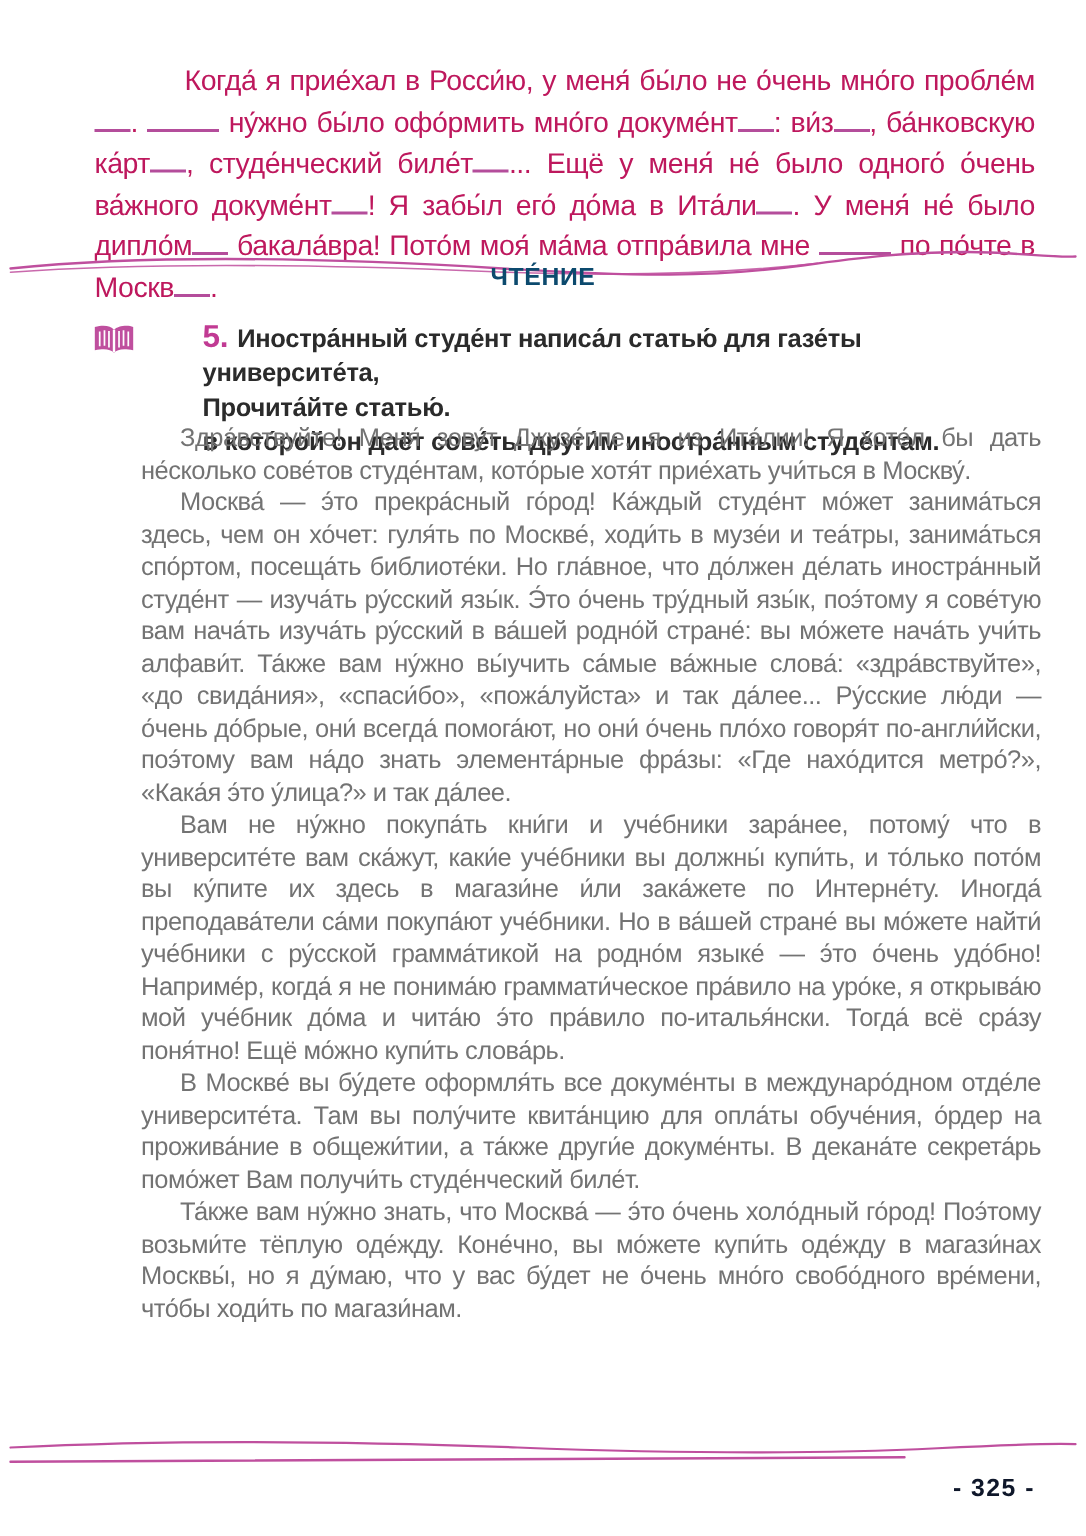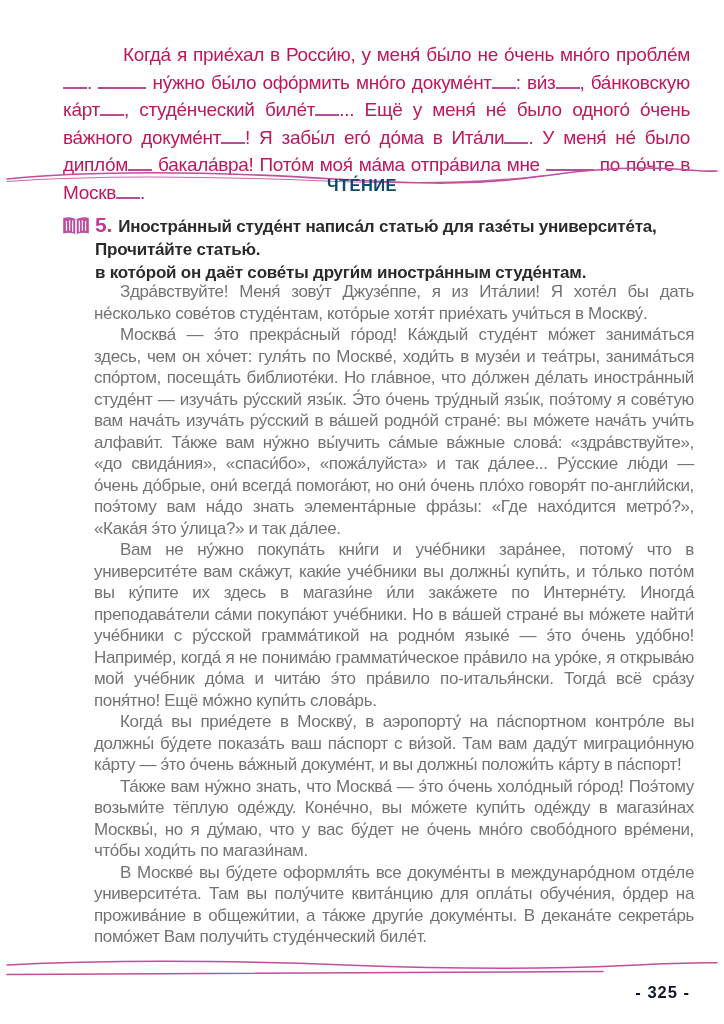--- a/index.html
+++ b/index.html
@@ -52,21 +52,21 @@
     top: 213px; left: 61px; width: 630px;
     display: flex; align-items: flex-start;
   }
   .book-icon { flex: 0 0 auto; margin: 2px 4px 0 0; }
   .ex-text { flex: 1; font-size: 17px; font-weight: bold; line-height: 23px; color: #2b2b2b; letter-spacing: -0.2px; }
   .ex-number {
     font-size: 21px; font-weight: bold;
     color: #c13a93; margin-right: 6px;
   }
   .ex-line { display: inline; }
-  .ex-line-block { display: block; }
+  .ex-line-block { display: block; margin-left: 40px; }
 
   
   .reading-body {
     position: absolute;
     top: 281px; left: 94px; width: 600px;
     font-size: 17px; line-height: 21.5px;
     letter-spacing: -0.35px;
     text-align: justify;
     color: #737373;
   }
@@ -107,23 +107,22 @@
       </div>
       <div class="ex-line-block">Прочита́йте статью́.</div>
       <div class="ex-line-block">в кото́рой он даёт сове́ты други́м иностра́нным студе́нтам.</div>
     </div>
   </div>
 
   <div class="reading-body">
     <p>Здра́вствуйте! Меня́ зову́т Джузе́ппе, я из Ита́лии! Я хоте́л бы дать не́сколько сове́тов студе́нтам, кото́рые хотя́т прие́хать учи́ться в Москву́.</p>
     <p>Москва́ — э́то прекра́сный го́род! Ка́ждый студе́нт мо́жет занима́ться здесь, чем он хо́чет: гуля́ть по Москве́, ходи́ть в музе́и и теа́тры, занима́ться спо́ртом, посеща́ть библиоте́ки. Но гла́вное, что до́лжен де́лать иностра́нный студе́нт — изуча́ть ру́сский язы́к. Э́то о́чень тру́дный язы́к, поэ́тому я сове́тую вам нача́ть изуча́ть ру́сский в ва́шей родно́й стране́: вы мо́жете нача́ть учи́ть алфави́т. Та́кже вам ну́жно вы́учить са́мые ва́жные слова́: «здра́вствуйте», «до свида́ния», «спаси́бо», «пожа́луйста» и так да́лее... Ру́сские лю́ди — о́чень до́брые, они́ всегда́ помога́ют, но они́ о́чень пло́хо говоря́т по-англи́йски, поэ́тому вам на́до знать элемента́рные фра́зы: «Где нахо́дится метро́?», «Кака́я э́то у́лица?» и так да́лее.</p>
     <p>Вам не ну́жно покупа́ть кни́ги и уче́бники зара́нее, потому́ что в университе́те вам ска́жут, каки́е уче́бники вы должны́ купи́ть, и то́лько пото́м вы ку́пите их здесь в магази́не и́ли зака́жете по Интерне́ту. Иногда́ преподава́тели са́ми покупа́ют уче́бники. Но в ва́шей стране́ вы мо́жете найти́ уче́бники с ру́сской грамма́тикой на родно́м языке́ — э́то о́чень удо́бно! Наприме́р, когда́ я не понима́ю граммати́ческое пра́вило на уро́ке, я открыва́ю мой уче́бник до́ма и чита́ю э́то пра́вило по-италья́нски. Тогда́ всё сра́зу поня́тно! Ещё мо́жно купи́ть слова́рь.</p>
-    <p>Когда́ вы прие́дете в Москву́, в аэропорту́ на па́спортном контро́ле вы должны́ бу́дете показа́ть ваш па́спорт с ви́зой. Там вам даду́т миграцио́нную ка́рту — э́то о́чень ва́жный докуме́нт, и вы должны́ положи́ть ка́рту в па́спорт!</p>
+    <p>В Москве́ вы бу́дете оформля́ть все докуме́нты в междунаро́дном отде́ле университе́та. Там вы полу́чите квита́нцию для опла́ты обуче́ния, о́рдер на прожива́ние в общежи́тии, а та́кже други́е докуме́нты. В декана́те секрета́рь помо́жет Вам получи́ть студе́нческий биле́т.</p>
     <p>Та́кже вам ну́жно знать, что Москва́ — э́то о́чень холо́дный го́род! Поэ́тому возьми́те тёплую оде́жду. Коне́чно, вы мо́жете купи́ть оде́жду в магази́нах Москвы́, но я ду́маю, что у вас бу́дет не о́чень мно́го свобо́дного вре́мени, что́бы ходи́ть по магази́нам.</p>
-    <p>В Москве́ вы бу́дете оформля́ть все докуме́нты в междунаро́дном отде́ле университе́та. Там вы полу́чите квита́нцию для опла́ты обуче́ния, о́рдер на прожива́ние в общежи́тии, а та́кже други́е докуме́нты. В декана́те секрета́рь помо́жет Вам получи́ть студе́нческий биле́т.</p>
   </div>
 
   <svg class="wave wave-bottom" viewBox="0 0 714 26" preserveAspectRatio="none">
     <path d="M2 9 C 100 4, 220 4.5, 340 9 C 440 12.8, 540 13.5, 620 9.5 C 664 7.3, 692 6, 712 6.8" stroke-width="1.5"></path>
     <path d="M2 18.5 L 598 15.5" stroke-width="1.6"></path>
   </svg>
 
   <div class="page-number">- 325 -</div>
 
 </div>

